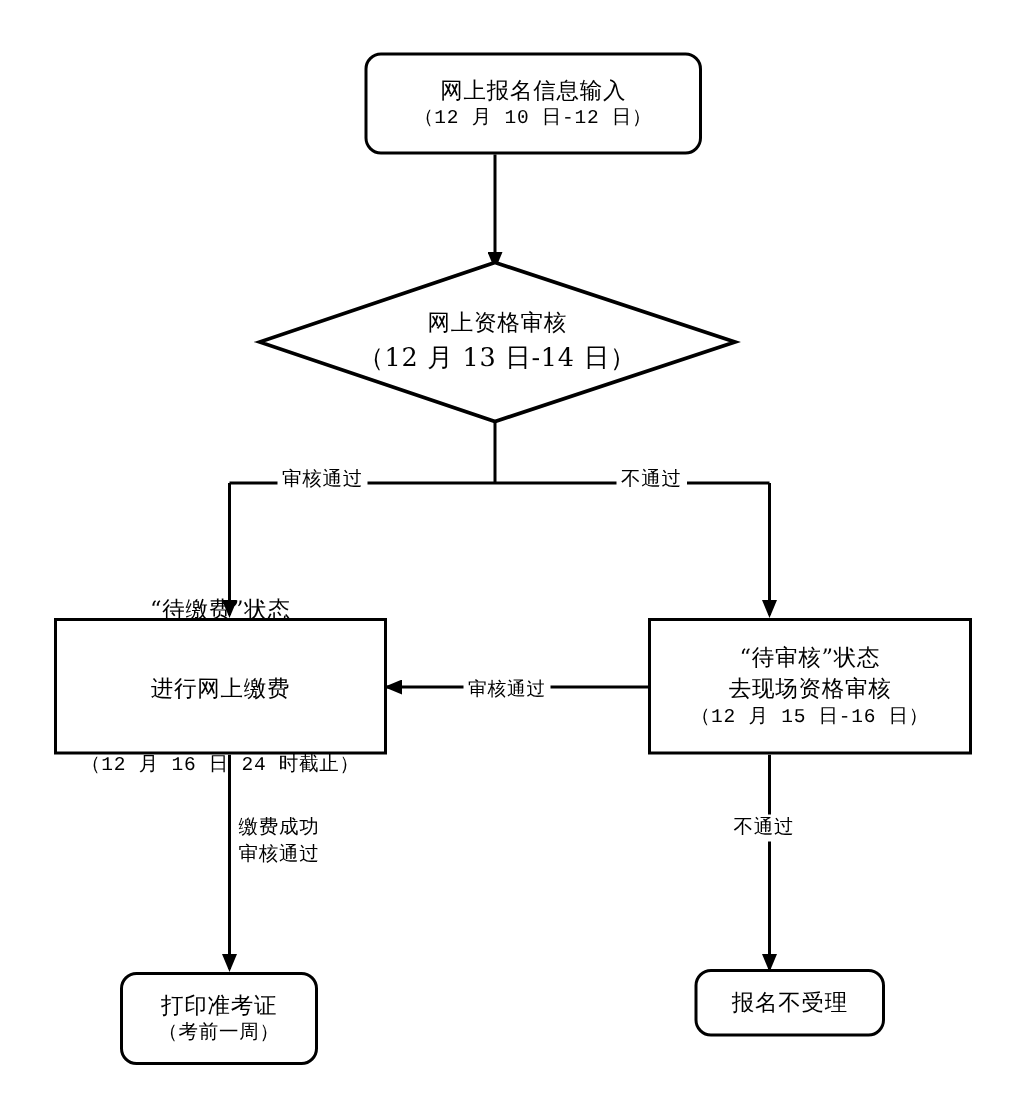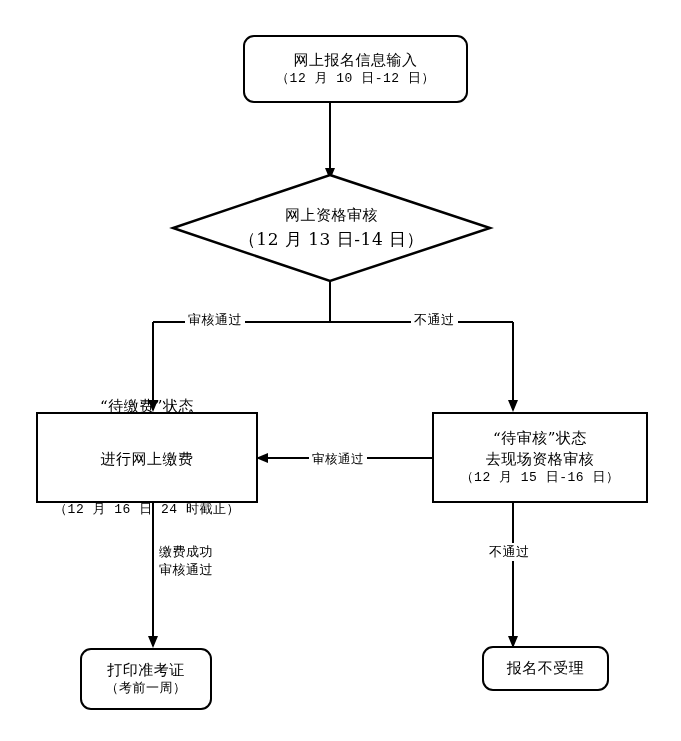--- a/index.html
+++ b/index.html
@@ -157,17 +157,17 @@
     <div>审核通过</div>
   </div>
 
   <div class="edge-label" style="left:486px; top:543px;">不通过</div>
 
   <div class="node rounded" style="left:80px; top:648px; width:132px; height:62px;">
     <div class="line">打印准考证</div>
     <div class="line sub">（考前一周）</div>
   </div>
 
-  <div class="node rounded" style="left:482px; top:646px; width:127px; height:45px;">
+  <div class="node rounded" style="left:463px; top:646px; width:127px; height:45px;">
     <div class="line">报名不受理</div>
   </div>
 
 </div>
 
 </body></html>

